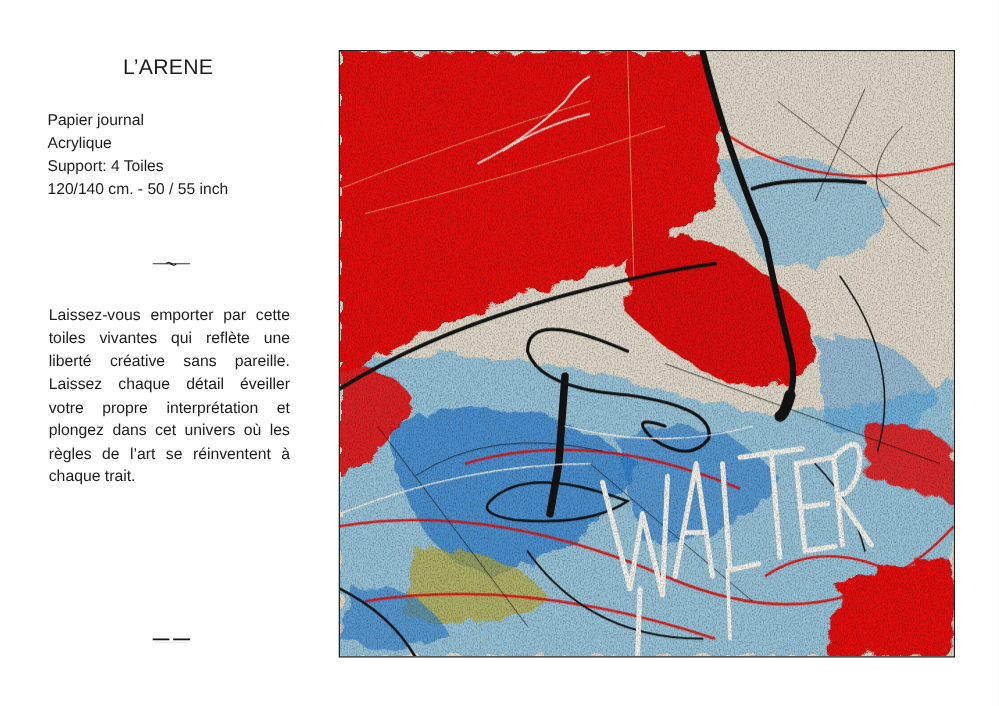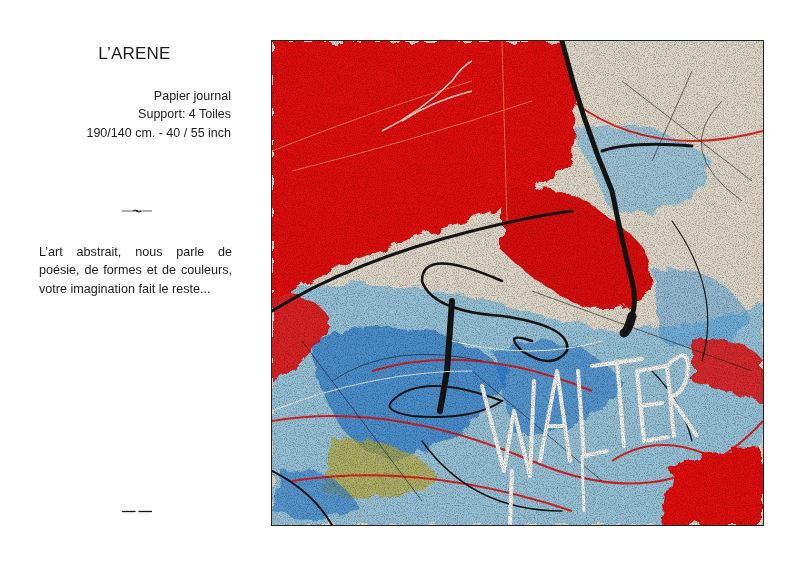--- a/index.html
+++ b/index.html
@@ -6,21 +6,21 @@
   body {
     width: 799px; height: 565px; background: #ffffff; position: relative; overflow: hidden;
     font-family: "Liberation Sans", "DejaVu Sans", sans-serif; color: #1a1a1a;
   }
   .left { position: absolute; left: 38px; top: 0; width: 193px; }
   .title {
     position: absolute; left: 0; width: 193px; top: 44px; text-align: center;
     font-size: 17px; letter-spacing: 0.2px; color: #1c1c1c;
   }
   .specs {
-    position: absolute; left: 0; width: 193px; top: 87px; text-align: right;
+    position: absolute; left: 0; width: 193px; top: 87px; text-align: left;
     font-size: 12.5px; line-height: 18.4px; color: #1c1c1c;
   }
   .ornament {
     position: absolute; left: 84px; width: 30px; height: 6px;
   }
   .orn-top { top: 208px; }
   .orn-bottom { top: 509px; }
   .desc {
     position: absolute; left: 1px; width: 193px; top: 243px;
     font-size: 12.6px; line-height: 18.45px; text-align: justify; color: #1c1c1c;
@@ -33,32 +33,33 @@
   }
   .painting-frame svg { display: block; width: 100%; height: 100%; }
 </style>
 </head>
 <body>
 
 <div class="left">
   <div class="title">L’ARENE</div>
   <div class="specs">
     <div>Papier journal</div>
+    <div>Acrylique</div>
     <div>Support: 4 Toiles</div>
-    <div>190/140 cm.  -  40 / 55 inch</div>
+    <div>120/140 cm.  -  50 / 55 inch</div>
   </div>
 
   <svg class="ornament orn-top" viewBox="0 0 30 6">
     <line x1="0" y1="3" x2="30" y2="3" stroke="#333" stroke-width="0.8"></line>
     <path d="M11 3 q2 -2.2 4 0 q2 2.2 4 0" fill="none" stroke="#222" stroke-width="1"></path>
     <circle cx="15" cy="3" r="0.9" fill="#222"></circle>
   </svg>
 
   <div class="desc">
-    <p class="lastline">L’art abstrait, nous parle de poésie, de formes et de couleurs, votre imagination fait le reste...</p>
+    <p class="lastline">Laissez-vous emporter par cette toiles vivantes qui reflète une liberté créative sans pareille. Laissez chaque détail éveiller votre propre interprétation et plongez dans cet univers où les règles de l’art se réinventent à chaque trait.</p>
   </div>
 
   <svg class="ornament orn-bottom" viewBox="0 0 30 6">
     <line x1="0" y1="2.5" x2="13.5" y2="2.5" stroke="#111" stroke-width="1.3"></line>
     <line x1="16.5" y1="2.5" x2="30" y2="2.5" stroke="#111" stroke-width="1.3"></line>
     <line x1="2" y1="4.8" x2="28" y2="4.8" stroke="#ddd" stroke-width="0.6"></line>
   </svg>
 </div>
 
 <div class="painting-frame">

